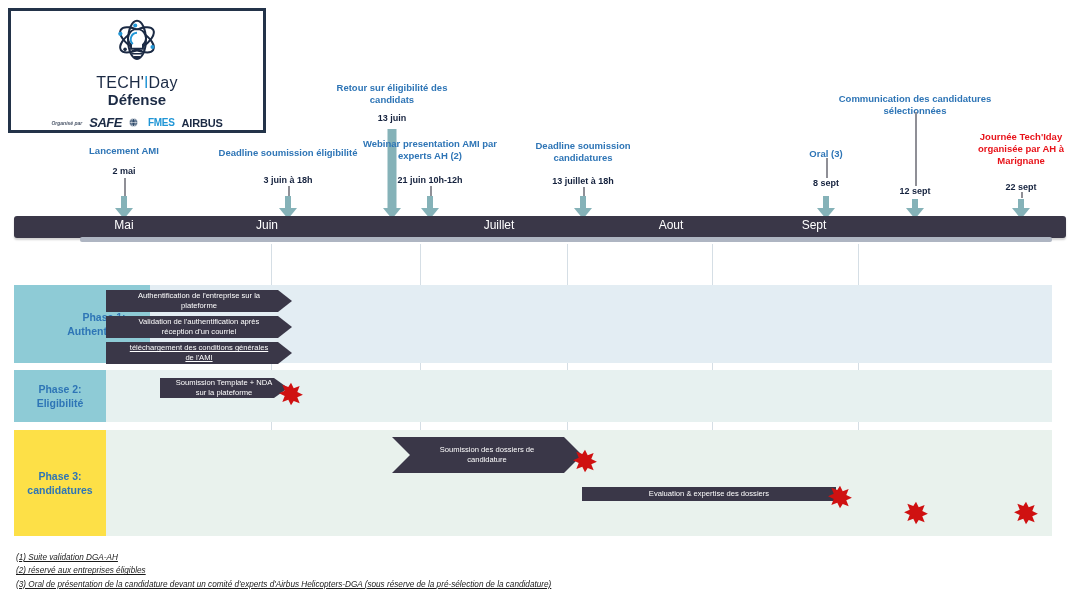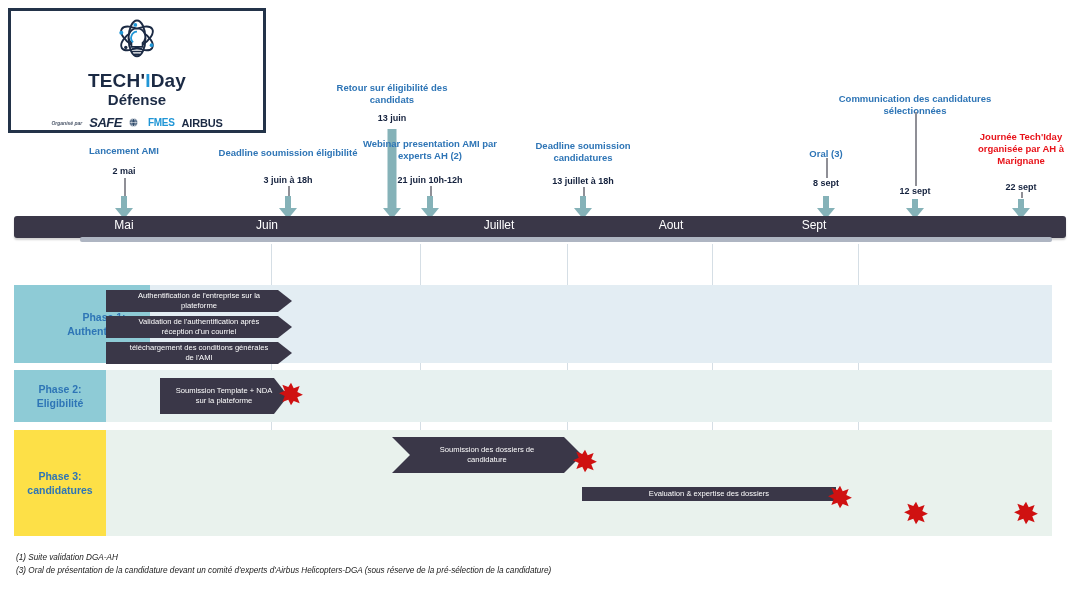--- a/index.html
+++ b/index.html
@@ -16,21 +16,21 @@
 
   
   .logo-card{
     position:absolute;left:8px;top:8px;width:258px;height:125px;
     border:3px solid #233349;background:#ffffff;
     display:flex;flex-direction:column;align-items:center;justify-content:flex-start;
     box-sizing:border-box;
   }
   .logo-mark{width:62px;height:58px;margin-top:5px;}
   .logo-title{
-    font-size:19px;font-weight:bold;color:#1b2a44;line-height:1.12;
+    font-size:16px;font-weight:normal;color:#1b2a44;line-height:1.12;
     text-align:center;margin-top:1px;letter-spacing:.2px;
   }
   .logo-title .accent{color:#2196d6;}
   .logo-sub{font-size:15px;font-weight:bold;color:#1b2a44;text-align:center;line-height:1.1;}
   .sponsor-row{
     display:flex;align-items:center;justify-content:center;gap:7px;
     margin-top:7px;width:100%;
   }
   .sponsor-pre{font-size:5px;color:#4a5568;font-style:italic;font-weight:bold;}
   .sponsor-safe{font-size:13px;font-weight:bold;color:#1b2a44;letter-spacing:-.5px;font-style:italic;}
@@ -98,21 +98,21 @@
 
   
   .star{
     position:absolute;color:#cf1111;line-height:1;
     font-size:26px;
   }
 
   
   .footnotes{
     position:absolute;left:16px;top:551px;
-    font-size:8.2px;font-style:italic;color:#1a1a1a;line-height:1.62;
+    font-size:8.2px;font-style:italic;color:#1a1a1a;line-height:1.62;text-decoration:underline;
   }
 </style>
 </head>
 <body>
 
 <div id="root">
 
   <div class="logo-card">
     <svg class="logo-mark" viewBox="0 0 100 95">
       <g fill="none" stroke="#1b2a44" stroke-width="3.4">
@@ -250,28 +250,28 @@
   <div id="phase-layer">
       <div class="row" style="top: 285px; height: 78px;">
         <div class="rowbg" style="background: rgb(227, 237, 243);"></div>
         <div class="phase-label" style="background: rgb(142, 203, 214); padding-left: 44px;">Phase 1:
 Authentication</div>
       </div>
       <div class="task arrow-r" style="left: 106px; top: 290px; width: 186px; height: 22px;">Authentification de l'entreprise sur la
 plateforme</div>
       <div class="task arrow-r" style="left: 106px; top: 316px; width: 186px; height: 22px;">Validation de l'authentification après
 réception d'un courriel</div>
-      <div class="task arrow-r" style="left: 106px; top: 342px; width: 186px; height: 22px;">téléchargement des conditions générales
+      <div class="task arrow-r" style="left: 106px; top: 342px; width: 186px; height: 22px; text-decoration: underline;">téléchargement des conditions générales
 de l'AMI</div>
       <div class="row" style="top: 370px; height: 52px;">
         <div class="rowbg" style="background: rgb(231, 241, 240);"></div>
         <div class="phase-label" style="background: rgb(142, 203, 214);">Phase 2:
 Eligibilité</div>
       </div>
-      <div class="task arrow-r" style="left: 160px; top: 378px; width: 128px; height: 36px;">Soumission Template + NDA
+      <div class="task arrow-r" style="left: 160px; top: 378px; width: 128px; height: 20px;">Soumission Template + NDA
 sur la plateforme</div>
       <div class="row" style="top: 430px; height: 106px;">
         <div class="rowbg" style="background: rgb(233, 242, 237);"></div>
         <div class="phase-label" style="background: #fde047;">Phase 3:
 candidatures</div>
       </div>
       <div class="task chev" style="left: 392px; top: 437px; width: 190px; height: 36px;">Soumission des dossiers de
 candidature</div>
       <div class="task plain" style="left: 582px; top: 487px; width: 254px; height: 14px;">Evaluation &amp; expertise des dossiers</div>
     </div>
@@ -289,16 +289,17 @@
       <div class="star" style="left: 903px; top: 500px; color: rgb(207, 17, 17);"><svg width="26" height="26" viewBox="0 0 24 24">
           <path fill="currentColor" d="M12 1.6l2.5 5.2 5.5-2.2-2.2 5.5 5.2 2.5-5.2 2.5 2.2 5.5-5.5-2.2L12 22.4l-2.5-5.2-5.5 2.2 2.2-5.5L1 11.4l5.2-2.5-2.2-5.5 5.5 2.2z"></path>
         </svg></div>
       <div class="star" style="left: 1013px; top: 500px; color: rgb(207, 17, 17);"><svg width="26" height="26" viewBox="0 0 24 24">
           <path fill="currentColor" d="M12 1.6l2.5 5.2 5.5-2.2-2.2 5.5 5.2 2.5-5.2 2.5 2.2 5.5-5.5-2.2L12 22.4l-2.5-5.2-5.5 2.2 2.2-5.5L1 11.4l5.2-2.5-2.2-5.5 5.5 2.2z"></path>
         </svg></div>
     </div>
 
   <div class="footnotes">
     <div>(1) Suite validation DGA-AH</div>
+    <div>(2) réservé aux entreprises éligibles</div>
     <div>(3) Oral de présentation de la candidature devant un comité d'experts d'Airbus Helicopters-DGA (sous réserve de la pré-sélection de la candidature)</div>
   </div>
 
 </div>
 
 </body></html>

